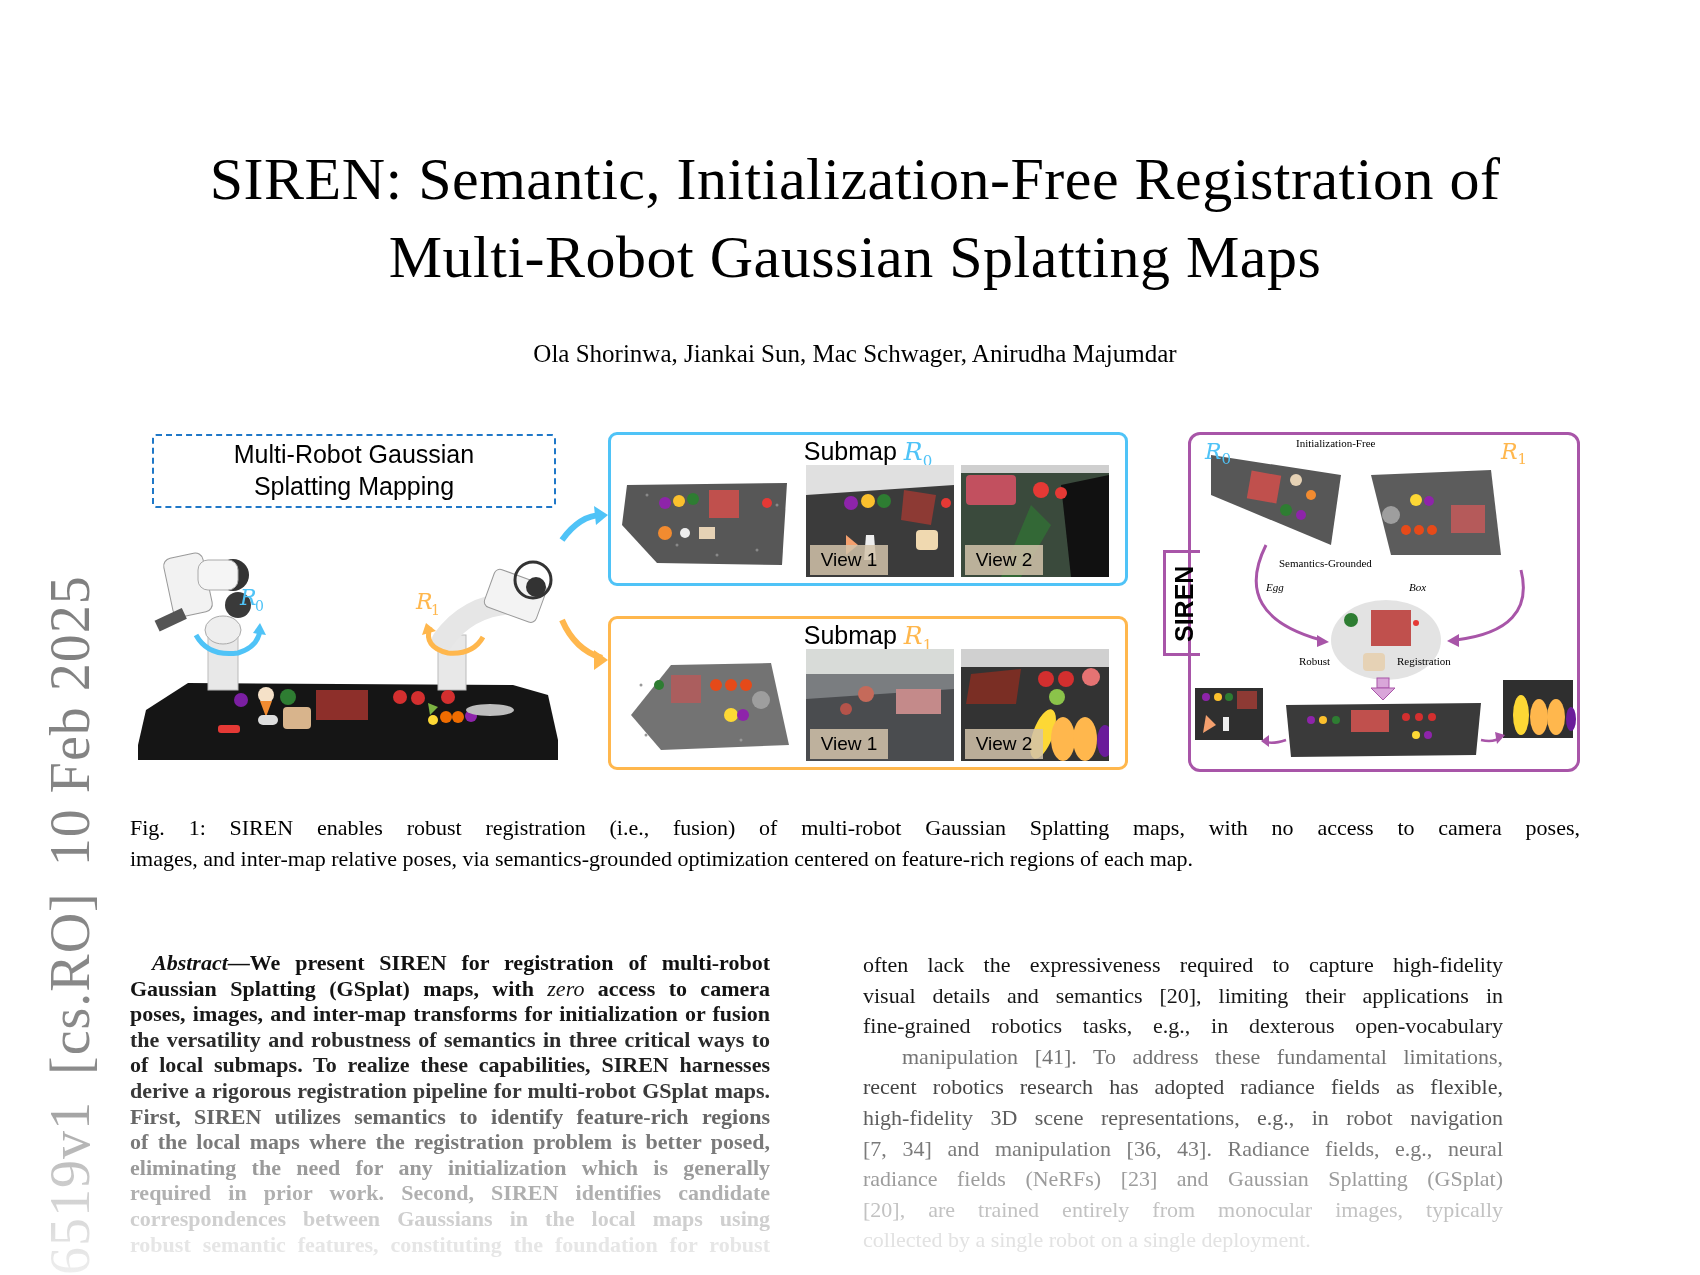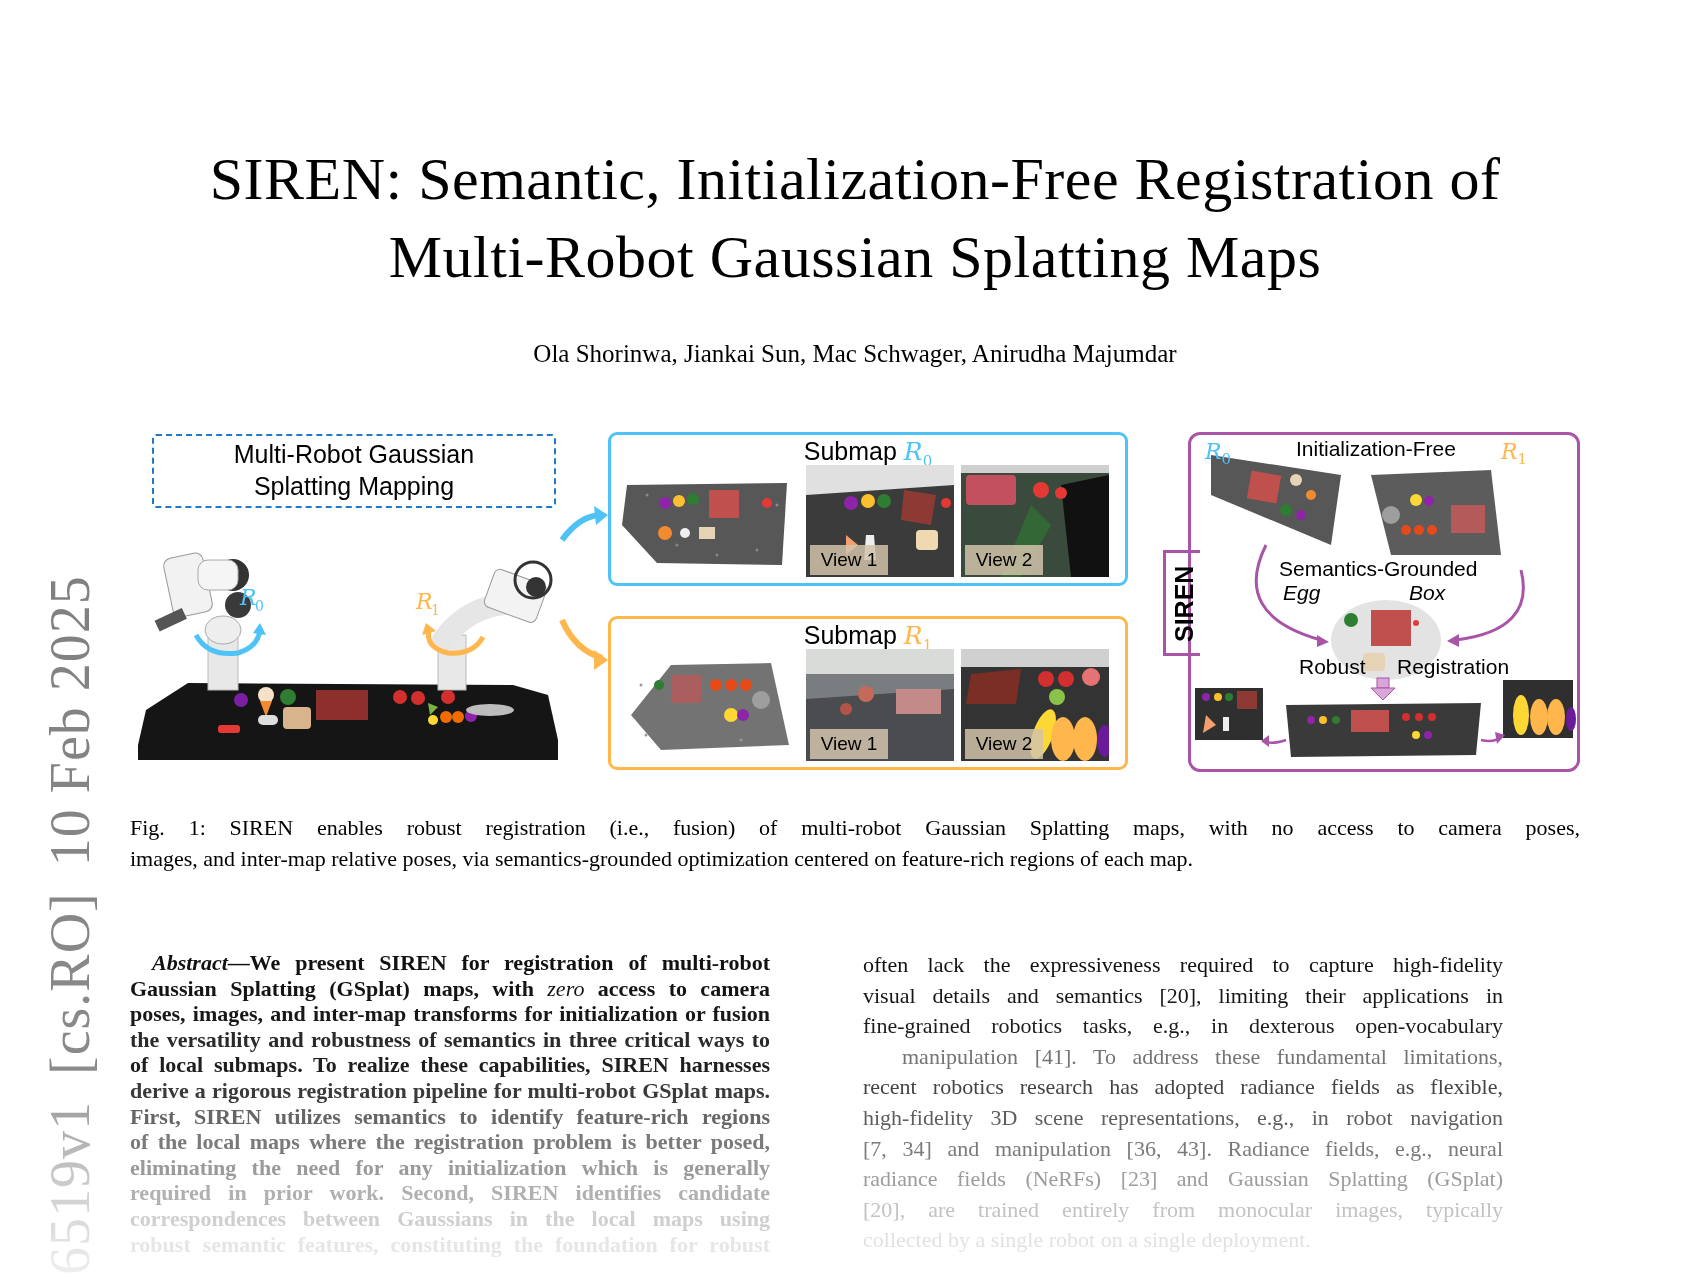--- a/index.html
+++ b/index.html
@@ -64,21 +64,21 @@
     border: 3px solid #a855a8; border-radius: 12px;
   }
   .siren-tab {
     left: 1033px; top: 120px; width: 34px; height: 100px;
     border: 3px solid #a855a8; border-right: none; background: #fff;
   }
   .siren-label {
     position: absolute; left: 1040px; top: 212px; transform-origin: 0 0; transform: rotate(-90deg);
     font-family: "Liberation Sans", sans-serif; font-weight: bold; font-size: 25px;
   }
-  .siren-text { font-size: 21px; }
+  .siren-text { font-size: 11px; font-family: Liberation Serif, serif; }
 
   .caption {
     position: absolute; left: 130px; top: 812px; width: 1450px;
     font-size: 22px; line-height: 31px; text-align: justify;
   }
 
   .col { position: absolute; top: 950px; width: 640px; font-size: 22px; line-height: 25.6px; text-align: justify; }
   .col.left { left: 130px; font-weight: bold; }
   .col.right { left: 863px; font-weight: normal; line-height: 30.6px; }
   .col .line { display: block; white-space: nowrap; text-align-last: justify; text-align: justify; }
@@ -323,21 +323,21 @@
       <ellipse cx="348" cy="282" rx="9" ry="18" fill="#ffb74d"></ellipse>
       <ellipse cx="365" cy="282" rx="9" ry="18" fill="#ffb74d"></ellipse>
       <ellipse cx="380" cy="284" rx="5" ry="12" fill="#6a1b9a"></ellipse>
       <path d="M290,305 Q303,308 310,302" fill="none" stroke="#a855a8" stroke-width="2.5"></path>
       <polygon points="314,300 304,297 306,309" fill="#a855a8"></polygon>
     </svg>
     <div class="fig-abs sans siren-text" style="left:105px; top:2px;">Initialization-Free</div>
     <div class="fig-abs r-sym blue" style="left:14px; top:4px; font-size:22px;"><span>R</span><sub>0</sub></div>
     <div class="fig-abs r-sym orange" style="left:310px; top:4px; font-size:22px;"><span>R</span><sub>1</sub></div>
     <div class="fig-abs sans siren-text" style="left:88px; top:122px;">Semantics-Grounded</div>
-    <div class="fig-abs sans siren-text" style="left:92px; top:146px; font-style:italic;">Egg</div>
+    <div class="fig-abs sans siren-text" style="left:75px; top:146px; font-style:italic;">Egg</div>
     <div class="fig-abs sans siren-text" style="left:218px; top:146px; font-style:italic;">Box</div>
     <div class="fig-abs sans siren-text" style="left:108px; top:220px;">Robust</div>
     <div class="fig-abs sans siren-text" style="left:206px; top:220px;">Registration</div>
   </div>
   <div class="siren-label">SIREN</div>
 </div>
 
 <div class="caption">
   <div style="text-align:justify; text-align-last:justify;">Fig. 1: SIREN enables robust registration (i.e., fusion) of multi-robot Gaussian Splatting maps, with no access to camera poses,</div>
   <div>images, and inter-map relative poses, via semantics-grounded optimization centered on feature-rich regions of each map.</div>

